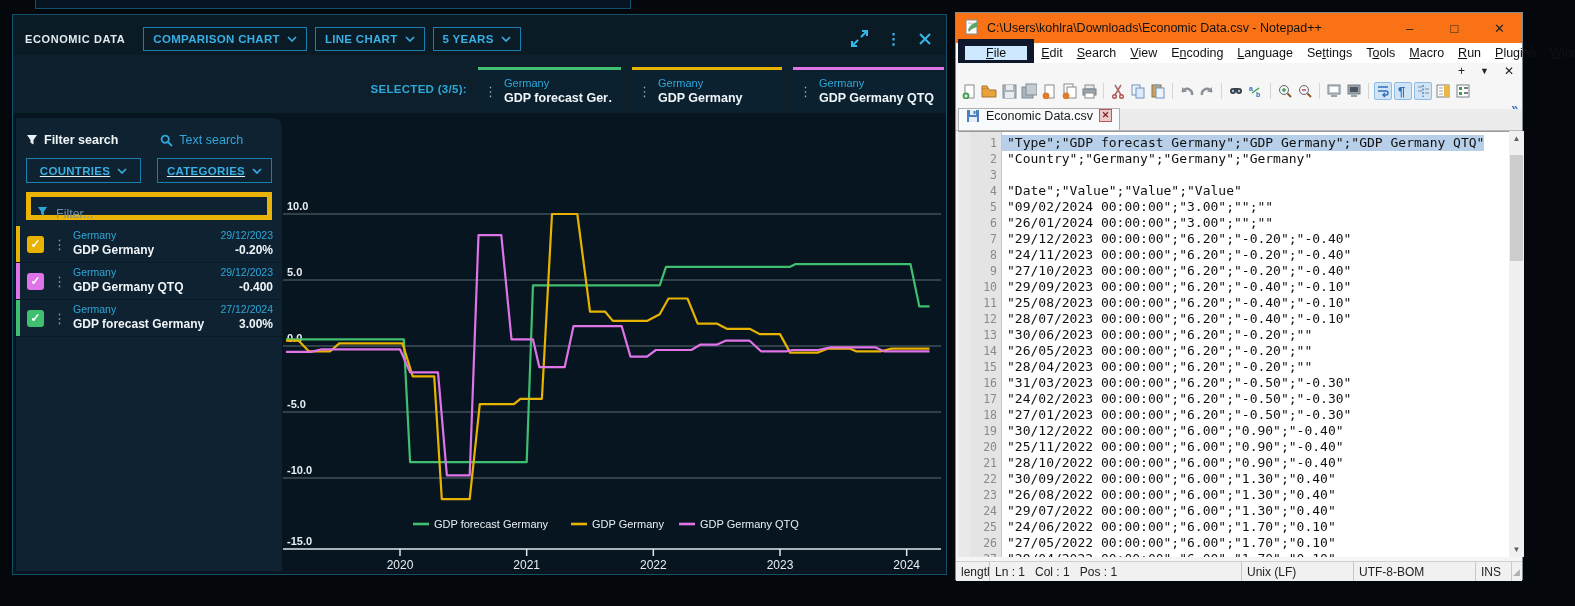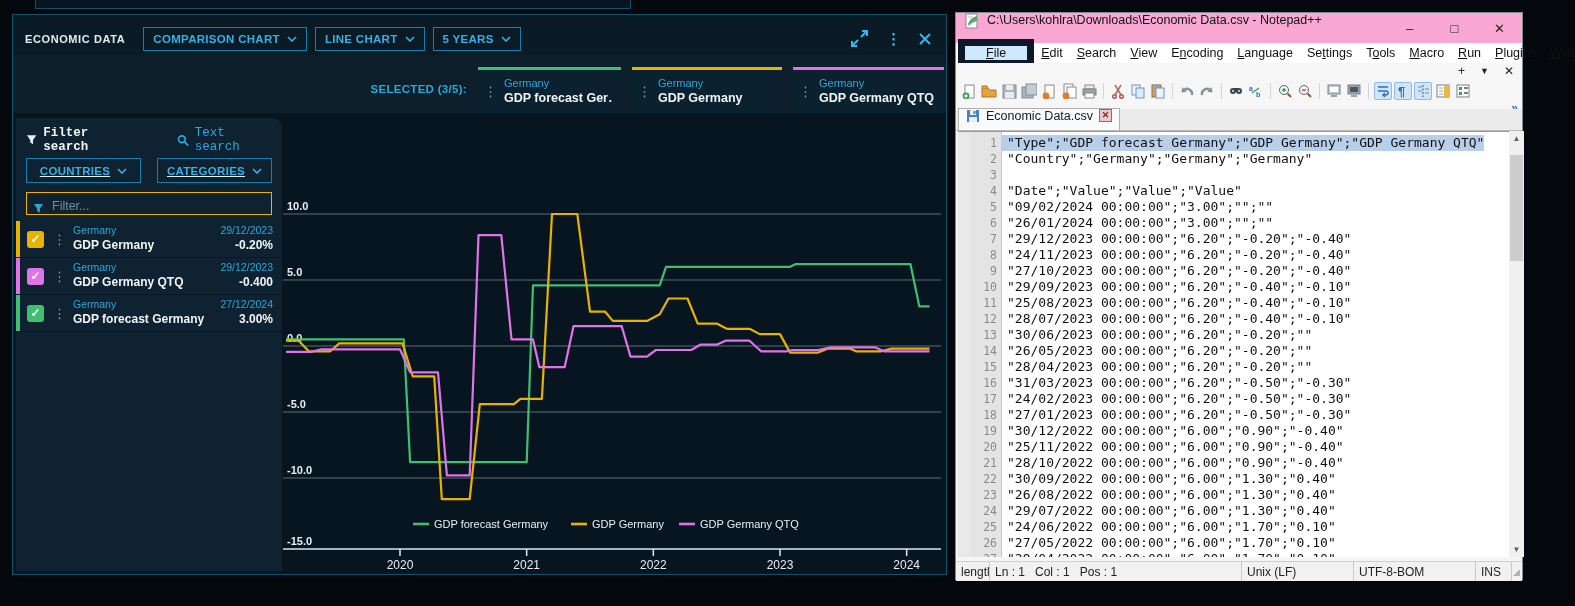--- a/index.html
+++ b/index.html
@@ -30,28 +30,28 @@
   .sel-card{height:46px;background:#0b2130;margin-left:11px;border-top:3px solid #888;
     display:flex;align-items:center;padding:0 8px 0 6px;}
   .sel-card .kebab{color:#8fa6b4;font-size:13px;margin-right:7px;}
   .sel-card .cc{display:flex;flex-direction:column;justify-content:center;line-height:1.25;min-width:0;}
   .sel-card .country{font-size:11px;color:#2ea7d9;}
   .sel-card .name{font-size:12.5px;font-weight:bold;color:#f0f5f8;white-space:nowrap;overflow:hidden;}
 
   .ea-sidebar{position:absolute;left:3px;top:103px;width:266px;bottom:3px;background:#0e2231;
     border-top-right-radius:9px;padding:10px 10px 0 10px;}
   .sb-tabs{display:flex;align-items:center;height:24px;}
-  .sb-tab{display:flex;align-items:center;gap:6px;font-size:12.5px;cursor:default;font-family:Liberation Mono, monospace;}
+  .sb-tab{display:flex;align-items:center;gap:6px;font-size:12.5px;cursor:default;}
   .sb-tab.active{color:#f0f5f8;font-weight:bold;}
   .sb-tab.inactive{color:#2ea7d9;margin-left:42px;}
   .sb-dd-row{display:flex;gap:16px;margin-top:6px;text-decoration:underline;}
   .sb-dd{flex:1;height:25px;border:1px solid #1b7fae;color:#38b0e4;font-size:11.5px;font-weight:bold;
     display:flex;align-items:center;justify-content:center;gap:7px;letter-spacing:.3px;}
-  .sb-filter{margin-top:9px;height:23px;border:1px solid #eab308;display:flex;align-items:flex-end;
-    padding:0 6px;gap:6px;}
+  .sb-filter{margin-top:9px;height:23px;border:5px solid #eab308;display:flex;align-items:flex-start;
+    padding:9px 6px;gap:6px;}
   .sb-filter input{flex:1;background:transparent;border:none;outline:none;color:#cfdde6;
     font-size:12.5px;font-family:"Liberation Sans",sans-serif;}
   .sb-filter input::placeholder{color:#6e8fa3;}
   .sb-list{margin:6px -10px 0 -10px;}
   .sb-item{position:relative;height:37px;display:flex;align-items:center;padding-left:11px;
     border-bottom:1px solid #0a1926;}
   .sb-item .bar{position:absolute;left:0;top:0;bottom:0;width:4px;}
   .cbx{width:17px;height:17px;border-radius:3px;display:flex;align-items:center;justify-content:center;
     color:#fff;font-size:12px;font-weight:bold;}
   .sb-item .kebab{color:#8fa6b4;font-size:13px;margin:0 7px 0 9px;}
@@ -60,22 +60,22 @@
   .sb-item .name{font-size:12px;font-weight:bold;color:#f0f5f8;white-space:nowrap;}
   .sb-item .rc{display:flex;flex-direction:column;line-height:1.3;text-align:right;padding-right:9px;}
   .sb-item .date{font-size:10.5px;color:#2ea7d9;}
   .sb-item .val{font-size:12px;font-weight:bold;color:#f0f5f8;}
 
   #chart-svg{position:absolute;left:268px;top:100px;}
 
   
   #notepad{position:absolute;left:955px;top:12px;width:568px;height:568px;background:#f5f5f5;
     border:1px solid #7f8c96;color:#111;font-size:12.5px;}
-  .np-titlebar{position:absolute;left:0;top:0;width:100%;height:30px;background:#f9a8d4;
-    display:flex;}
+  .np-titlebar{position:absolute;left:0;top:0;width:100%;height:30px;background:#f97316;
+    display:flex;align-items:center;}
   .np-titlebar .appicon{margin:0 7px 0 8px;}
   .np-title{font-size:12.5px;color:#111;white-space:nowrap;flex:1;}
   .np-ctl{width:45px;height:30px;display:flex;align-items:center;justify-content:center;
     font-size:13px;color:#222;cursor:default;}
   .np-menubar{position:absolute;left:0;top:30px;width:100%;height:20px;background:#ffffff;
     display:flex;align-items:center;padding-left:2px;}
   .menu-item{padding:1px 7px;font-size:12.5px;color:#111;white-space:nowrap;cursor:default;}
   .menu-item.hl{background:#cde8ff;border:7px solid #0f172a;padding:0 21px;}
   .np-toolbar{position:absolute;left:0;top:50px;width:100%;height:46px;background:#f6f6f6;}
   .np-mini{position:absolute;right:8px;top:1px;display:flex;gap:15px;align-items:center;

